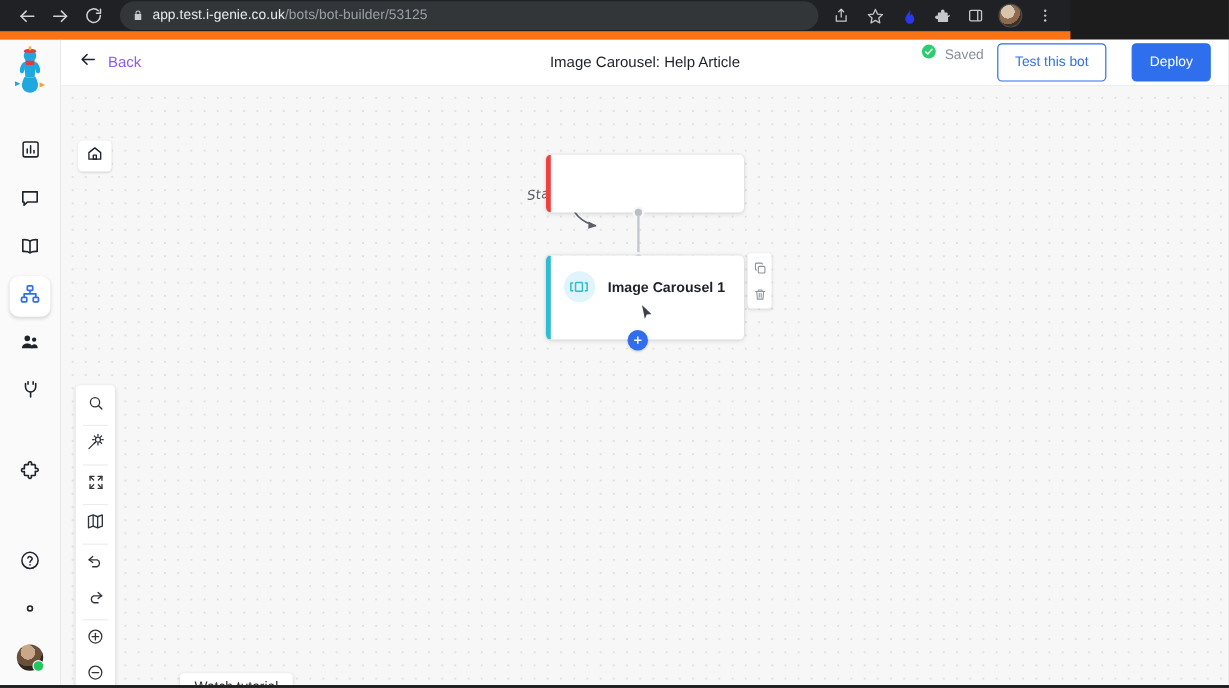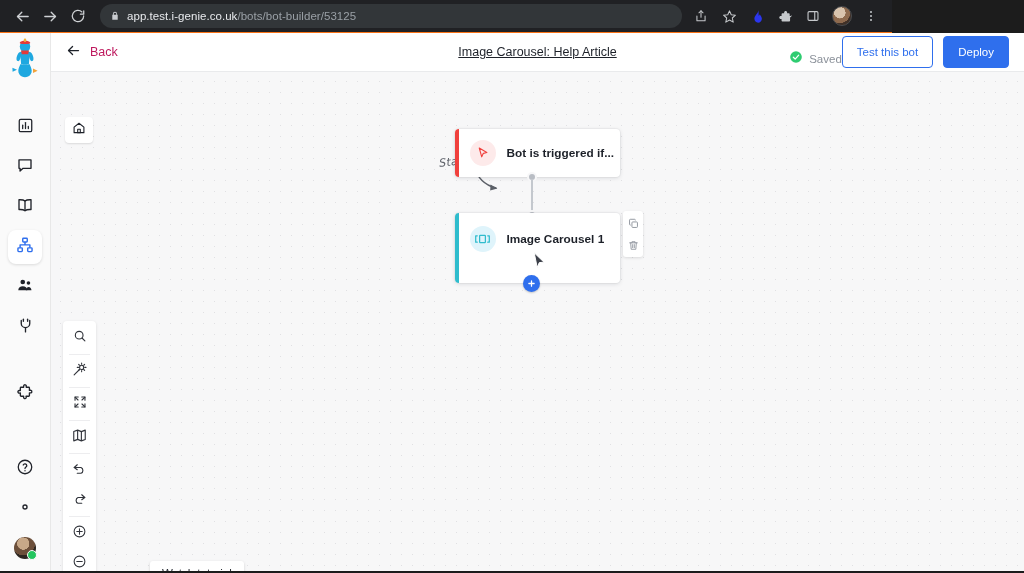--- a/index.html
+++ b/index.html
@@ -10,21 +10,21 @@
     background: #1c1c1c;
   }
 
   
   #browser-chrome {
     position: absolute; left: 0; top: 0;
     width: 892px; height: 33px;
     background: #202124;
     display: flex; align-items: center;
     padding: 0 8px;
-    border-bottom: 1px solid #f97316;
+    border-bottom: 7px solid #f97316;
   }
   .nav-btn {
     width: 28px; height: 28px;
     display: flex; align-items: center; justify-content: center;
     border-radius: 50%;
     color: #cfd2d5;
     flex: none;
   }
   .nav-btn svg { display: block; }
   #omnibox {
@@ -124,31 +124,30 @@
     background: #ffffff;
     border-bottom: 1px solid #e9eaec;
     display: flex; align-items: center;
     padding: 0 15px;
   }
   #back-button {
     display: flex; align-items: center; gap: 9px;
     color: #1d2129;
     flex: none;
   }
-  #back-label { font-size: 12.5px; color: #be185d; }
+  #back-label { font-size: 12.5px; color: #8b5cf6; }
   #header-title {
     position: absolute; left: 0; right: 0;
     text-align: center;
     font-size: 12.5px; color: #1d2129;
     font-weight: 400;
     pointer-events: none;
-    text-decoration: underline;
   }
   #header-right {
-    display: flex; align-items: flex-end; 
+    display: flex; align-items: flex-start; gap: 11px;
     margin-left: auto; z-index: 2;
   }
   #saved-status { display: flex; align-items: center; gap: 6px; }
   #saved-label { font-size: 11.5px; color: #8a9099; }
   .hdr-btn {
     height: 25px;
     padding: 15px 14px;
     border-radius: 4px;
     font-size: 11.5px;
     display: flex; align-items: center; justify-content: center;
@@ -528,28 +527,20 @@
     </div>
 
     <div id="starting-here-note">Starting Here</div>
     <svg id="starting-here-arrow" width="38" height="32" viewBox="0 0 38 32">
       <path d="M3 2 C6 13, 13 21, 25 24" fill="none" stroke="#5c6068" stroke-width="1.3" stroke-linecap="round"></path>
       <path d="M19.5 20.5 L26.4 24.4 L19.2 26.6" fill="#5c6068"></path>
     </svg>
 
     <div class="node" id="trigger-node">
       <div class="node-bar"></div>
-      <div class="node-body">
-        <div class="node-icon">
-          <svg width="14" height="14" viewBox="0 0 24 24" fill="none" stroke="#f0403d" stroke-width="1.9" stroke-linejoin="round">
-              <path d="M5.6 3.4 L18.6 11.2 L12.6 12.6 L9.8 18.6 Z"></path>
-            </svg>
-        </div>
-        <div class="node-title">Bot is triggered if...</div>
-      </div>
     </div>
 
     <div id="connector">
       <div class="dot top"></div>
       <div class="line"></div>
       <div class="dot bottom"></div>
     </div>
 
     <div class="node" id="carousel-node">
       <div class="node-bar"></div>

